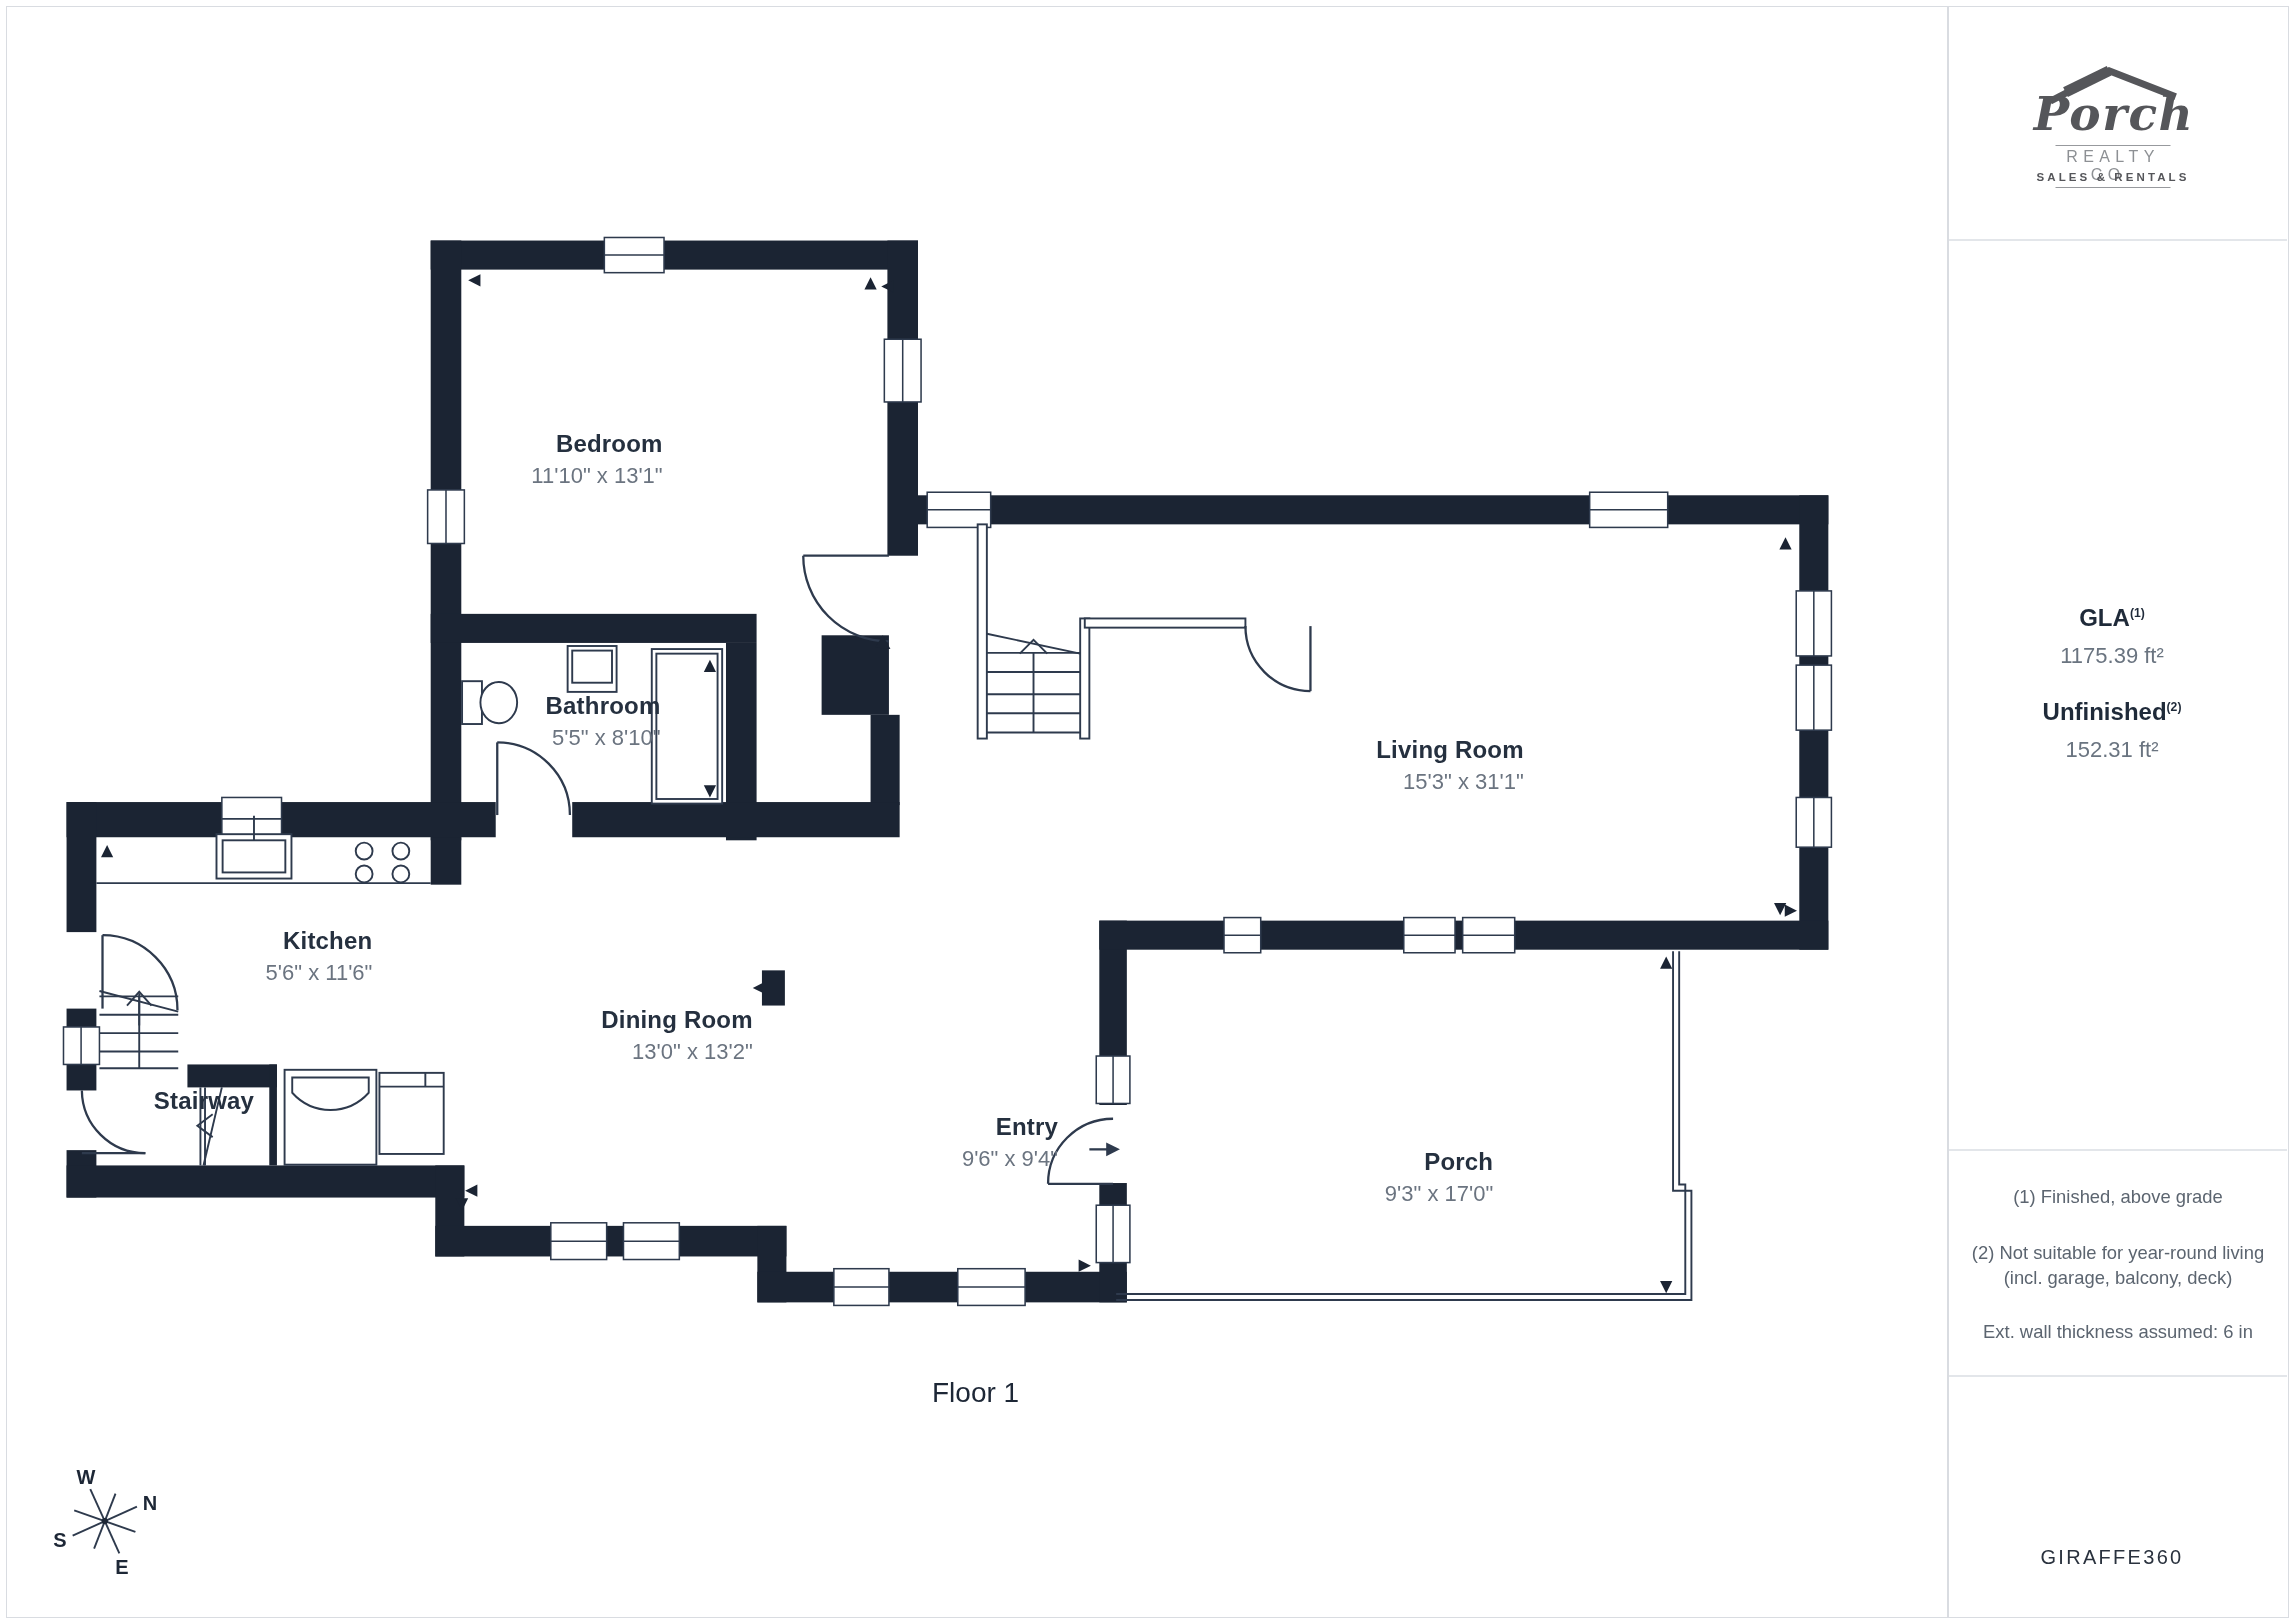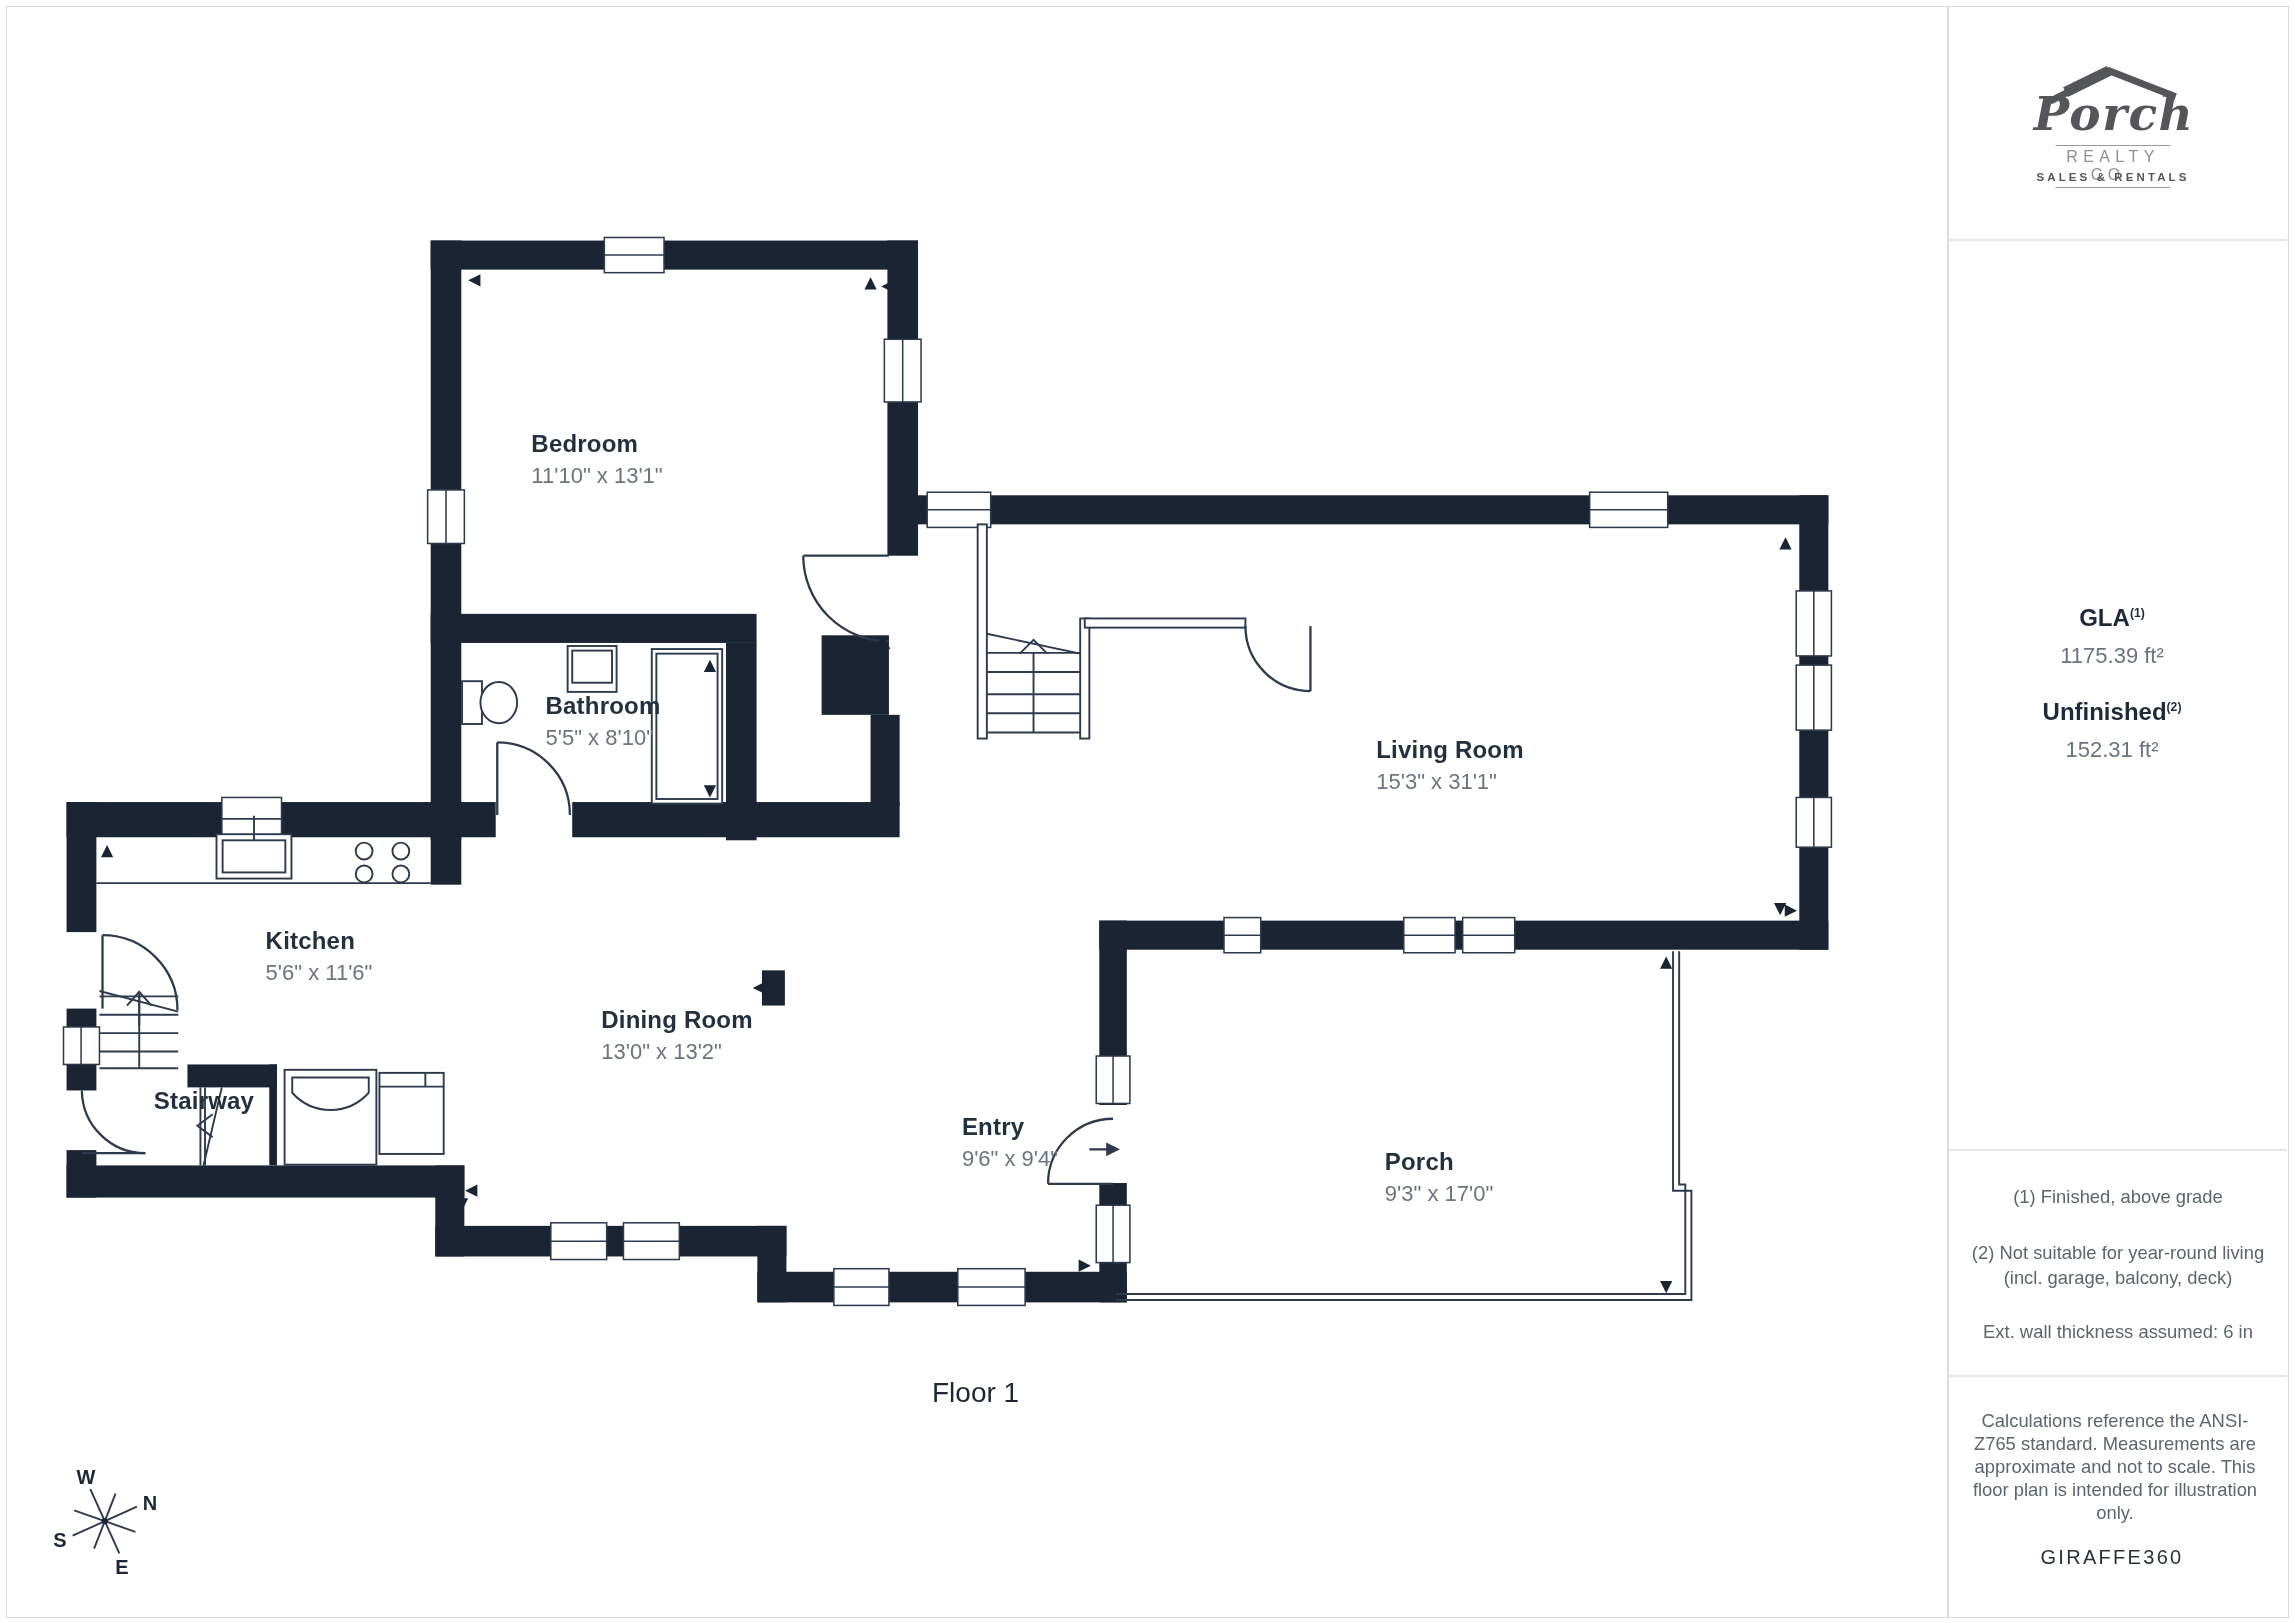--- a/index.html
+++ b/index.html
@@ -2,21 +2,21 @@
 <html style="font-size:12.2px"><head>
 <meta charset="utf-8">
 <style>
   html,body{margin:0;padding:0;background:#fff;}
   .page{position:relative;width:2295px;height:1624px;background:#ffffff;font-family:"Liberation Sans",sans-serif;overflow:hidden;}
   .frame{position:absolute;inset:6.1px;border:1.5px solid #d9dce1;}
   .vdiv{position:absolute;left:1947px;top:6.1px;bottom:6.1px;width:1.5px;background:#d9dce1;}
   .hdiv{position:absolute;left:1949px;right:7.7px;height:1.5px;background:#e3e6ea;}
   svg.plan{position:absolute;left:0;top:0;}
   
-  .room{position:absolute;text-align:left;transform:translateX(-50%);white-space:nowrap;}
+  .room{position:absolute;text-align:right;transform:translateX(-50%);white-space:nowrap;}
   .room .name{font-weight:700;font-size:24px;color:#25303f;letter-spacing:0.2px;}
   .room .dims{font-size:22px;color:#6b7480;margin-top:5.4px;}
   .floor-label{position:absolute;left:932px;top:1377px;font-weight:400;font-size:28px;color:#1d2736;}
   
   .cl{position:absolute;font-weight:700;font-size:20px;color:#1d2736;transform:translate(-50%,-50%);}
   .logo-script{position:absolute;left:2114px;top:86px;transform:translateX(-50%);font-family:"DejaVu Serif",serif;font-style:italic;font-weight:700;font-size:47px;color:#55565a;letter-spacing:1.5px;}
   .logo-realty{position:absolute;left:2113px;top:145px;transform:translateX(-50%);width:115px;text-align:center;font-size:16px;letter-spacing:5.4px;color:#8d9094;border-top:1.5px solid #97999d;border-bottom:1.5px solid #97999d;padding:2.3px 0;}
   .logo-tag{position:absolute;left:2113px;top:171px;transform:translateX(-50%);font-size:11.5px;font-weight:700;letter-spacing:3.1px;color:#55565a;}
   .metric{position:absolute;left:2112px;transform:translateX(-50%);text-align:center;white-space:nowrap;}
   .metric .mh{font-weight:700;font-size:24px;color:#1f2a39;}
@@ -333,16 +333,15 @@
     <div class="mv">152.31 ft²</div>
   </div>
 
   <div class="fnote" style="top:1184px;">(1) Finished, above grade</div>
   <div class="fnote" style="top:1240px;">
     <div>(2) Not suitable for year-round living</div>
     <div>(incl. garage, balcony, deck)</div>
   </div>
   <div class="fnote" style="top:1319px;">Ext. wall thickness assumed: 6 in</div>
 
-  <div class="disc">Calculations reference the ANSI-Z765 standard. Measurements are approximate and not to scale. This floor plan is intended for illustration only.</div>
   <div class="giraffe"><span>GIRAFFE</span><b>360</b></div>
 </div>
 
 
 </body></html>

